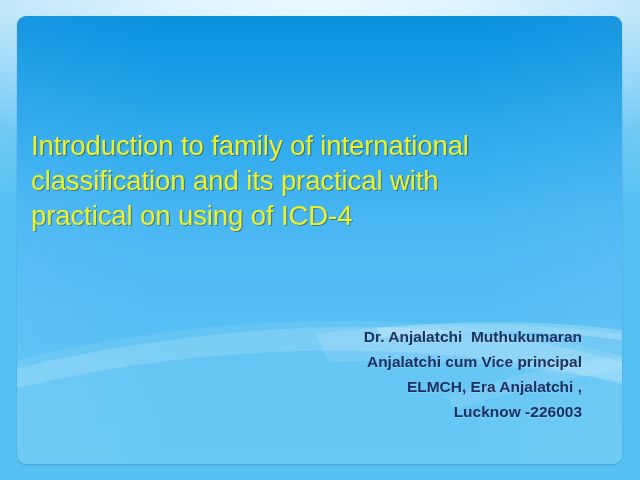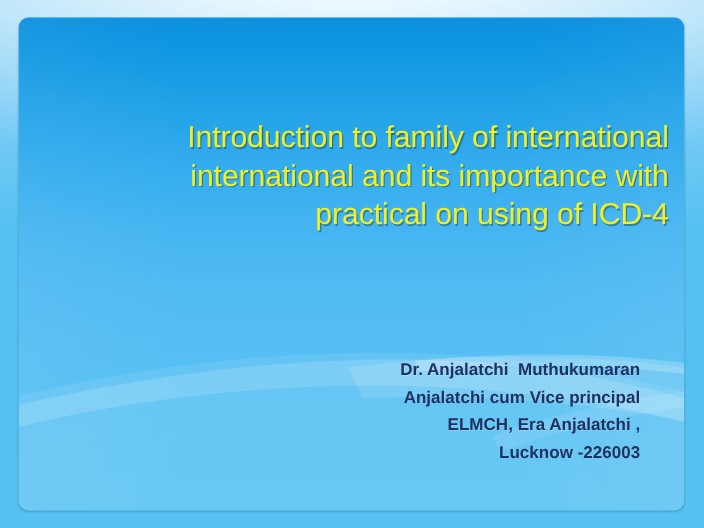--- a/index.html
+++ b/index.html
@@ -60,23 +60,23 @@
     bottom: 0;
     width: 605px;
     height: 200px;
     pointer-events: none;
   }
 
   
   #title-block {
     position: absolute;
     left: 0;
-    top: 91px;
+    top: 112px;
     width: 605px;
-    text-align: right;
+    text-align: left;
     padding: 0 14px;
     box-sizing: border-box;
   }
   .title-line {
     display: block;
     color: #f2f021;
     font-size: 27.5px;
     line-height: 35px;
     font-weight: 400;
     letter-spacing: -0.1px;
@@ -121,21 +121,21 @@
     <svg id="waves" viewBox="0 0 605 200" preserveAspectRatio="none">
       <path d="M0,96 C120,66 260,52 380,58 C470,62 545,76 605,92 L605,200 L0,200 Z" fill="#ffffff" fill-opacity="0.085"></path>
       <path d="M0,104 C130,74 270,58 392,64 C478,68 548,82 605,98 L605,120 C545,104 470,92 382,88 C262,82 124,94 0,124 Z" fill="#ffffff" fill-opacity="0.16"></path>
       <path d="M300,70 C390,58 500,56 605,70 L605,118 C505,100 400,94 312,98 Z" fill="#ffffff" fill-opacity="0.13"></path>
       <path d="M360,64 C440,56 530,56 605,66 L605,76 C528,66 440,66 364,74 Z" fill="#ffffff" fill-opacity="0.22"></path>
       <path d="M430,132 C490,112 545,100 605,92 L605,106 C548,114 492,128 438,146 Z" fill="#ffffff" fill-opacity="0.10"></path>
     </svg>
 
     <div id="title-block">
       <span class="title-line">Introduction to family of international</span>
-      <span class="title-line">international and its importance with</span>
+      <span class="title-line">classification and its practical with</span>
       <span class="title-line">practical on using of ICD-4</span>
     </div>
 
     <div id="byline-block">
       <span class="byline-line l1">Dr. Anjalatchi  Muthukumaran</span>
       <span class="byline-line l2">Anjalatchi cum Vice principal</span>
       <span class="byline-line l3">ELMCH, Era Anjalatchi ,</span>
       <span class="byline-line l4">Lucknow -226003</span>
     </div>
 

